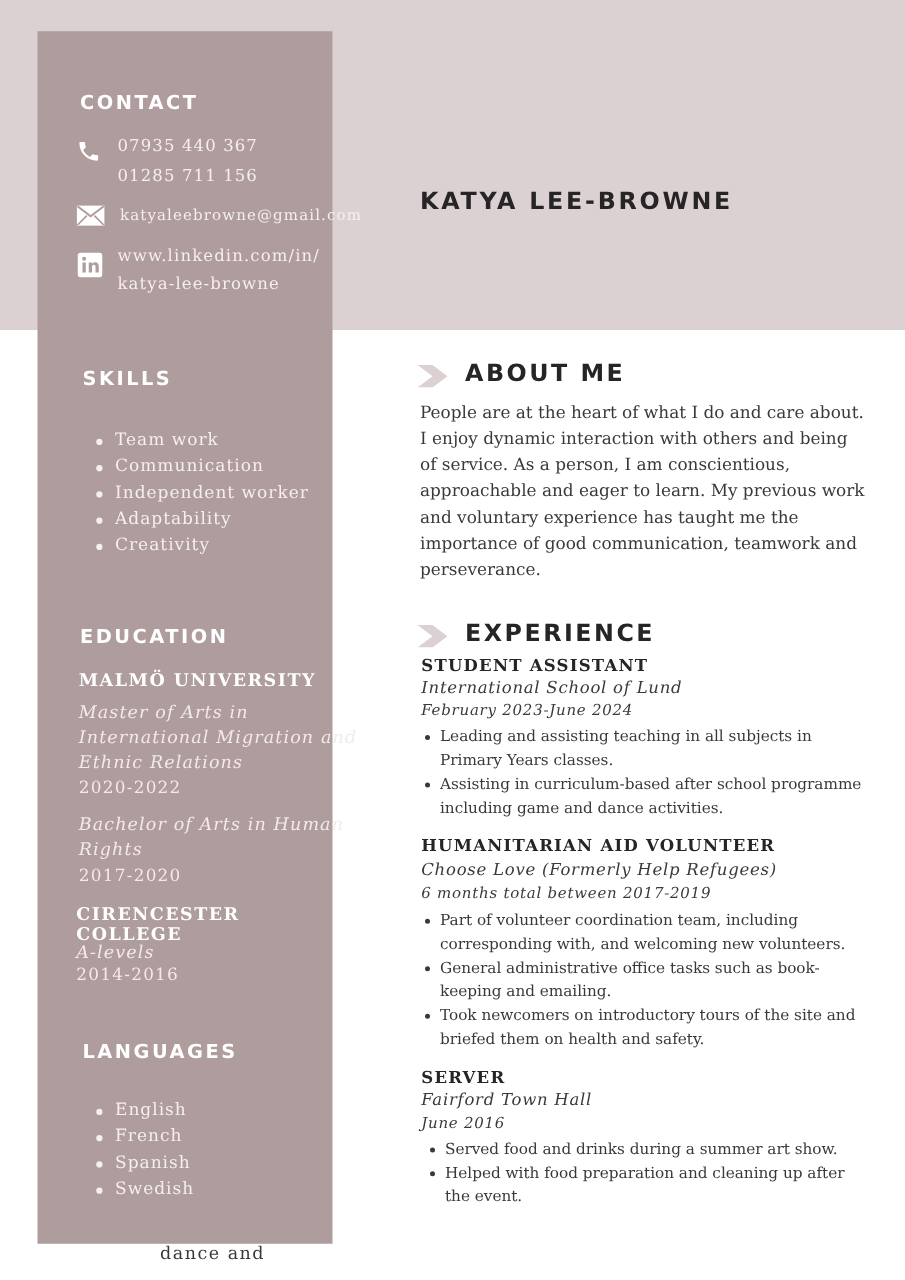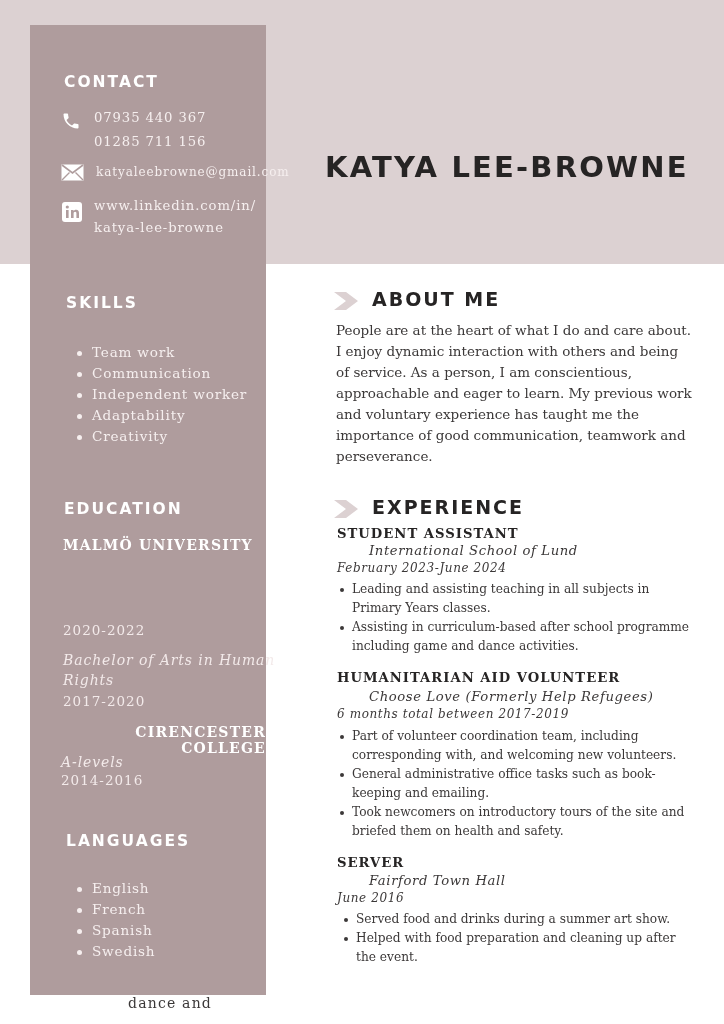--- a/index.html
+++ b/index.html
@@ -37,52 +37,51 @@
     font-size: 13.6px; letter-spacing: 0.8px; line-height: 21px; color: #f6efef;
     position: relative;
   }
   ul.side-list li::before {
     content: ""; position: absolute; left: -15px; top: 9px;
     width: 5px; height: 5px; border-radius: 50%; background: #f6efef;
   }
   .edu-school {
     position: absolute; font-weight: bold; font-size: 14px; letter-spacing: 1.2px;
     color: #ffffff;
-    text-align: right;
   }
   .edu-degree {
     position: absolute; font-style: italic; font-size: 14px; letter-spacing: 0.9px;
     line-height: 20px; color: #f3eaea; width: 230px;
   }
   .edu-years {
     position: absolute; font-size: 13.5px; letter-spacing: 1px; color: #f3eaea;
   }
   .name {
-    position: absolute; left: 325px; top: 150px;
+    position: absolute; left: 336px; top: 150px;
     font-family: "DejaVu Sans", sans-serif; font-weight: bold;
-    font-size: 29px; letter-spacing: 2.2px; color: #262424;
+    font-size: 19px; letter-spacing: 2.2px; color: #262424;
   }
   .section-head { position: absolute; left: 334px; height: 24px; }
   .chev { position: absolute; left: 0; top: 4px; width: 26px; height: 18px; }
   .section-title {
     position: absolute; left: 38px; top: 0;
     font-family: "DejaVu Sans", sans-serif; font-weight: bold;
     font-size: 19px; letter-spacing: 2px; color: #262424; white-space: nowrap;
   }
   .about {
     position: absolute; left: 336px; top: 320px; width: 356px;
     font-size: 13.5px; line-height: 21px; color: #3b3838; margin: 0;
   }
   .job-title {
     position: absolute; left: 337px; font-weight: bold; font-size: 13.2px;
     letter-spacing: 1px; color: #262424;
   }
   .job-org {
     position: absolute; left: 337px; font-style: italic; font-size: 13.2px;
-    letter-spacing: 0.6px; color: #3b3838; margin-left: 32px;
+    letter-spacing: 0.6px; color: #3b3838;
   }
   .job-date {
     position: absolute; left: 337px; font-style: italic; font-size: 12px;
     letter-spacing: 0.6px; color: #3b3838;
   }
   ul.bullets {
     position: absolute; left: 352px; width: 340px; margin: 0; padding: 0;
     list-style: none;
   }
   ul.bullets li {
@@ -146,20 +145,21 @@
     <li>Team work</li>
     <li>Communication</li>
     <li>Independent worker</li>
     <li>Adaptability</li>
     <li>Creativity</li>
   </ul>
 
   <div class="side-heading" style="top:475px;">EDUCATION</div>
 
   <div class="edu-school" style="left:33px; top:512px;">MALMÖ UNIVERSITY</div>
+  <div class="edu-degree" style="left:33px; top:535px;">Master of Arts in International Migration and Ethnic Relations</div>
   <div class="edu-years" style="left:33px; top:597px;">2020-2022</div>
   <div class="edu-degree" style="left:33px; top:625px;">Bachelor of Arts in Human Rights</div>
   <div class="edu-years" style="left:33px; top:668px;">2017-2020</div>
 
   <div class="edu-school" style="left:31px; top:699px;">CIRENCESTER COLLEGE</div>
   <div class="edu-degree" style="left:31px; top:727px;">A-levels</div>
   <div class="edu-years" style="left:31px; top:747px;">2014-2016</div>
 
   <div class="side-heading" style="top:807px; left:36px;">LANGUAGES</div>
   <ul class="side-list" style="top:841px;">

